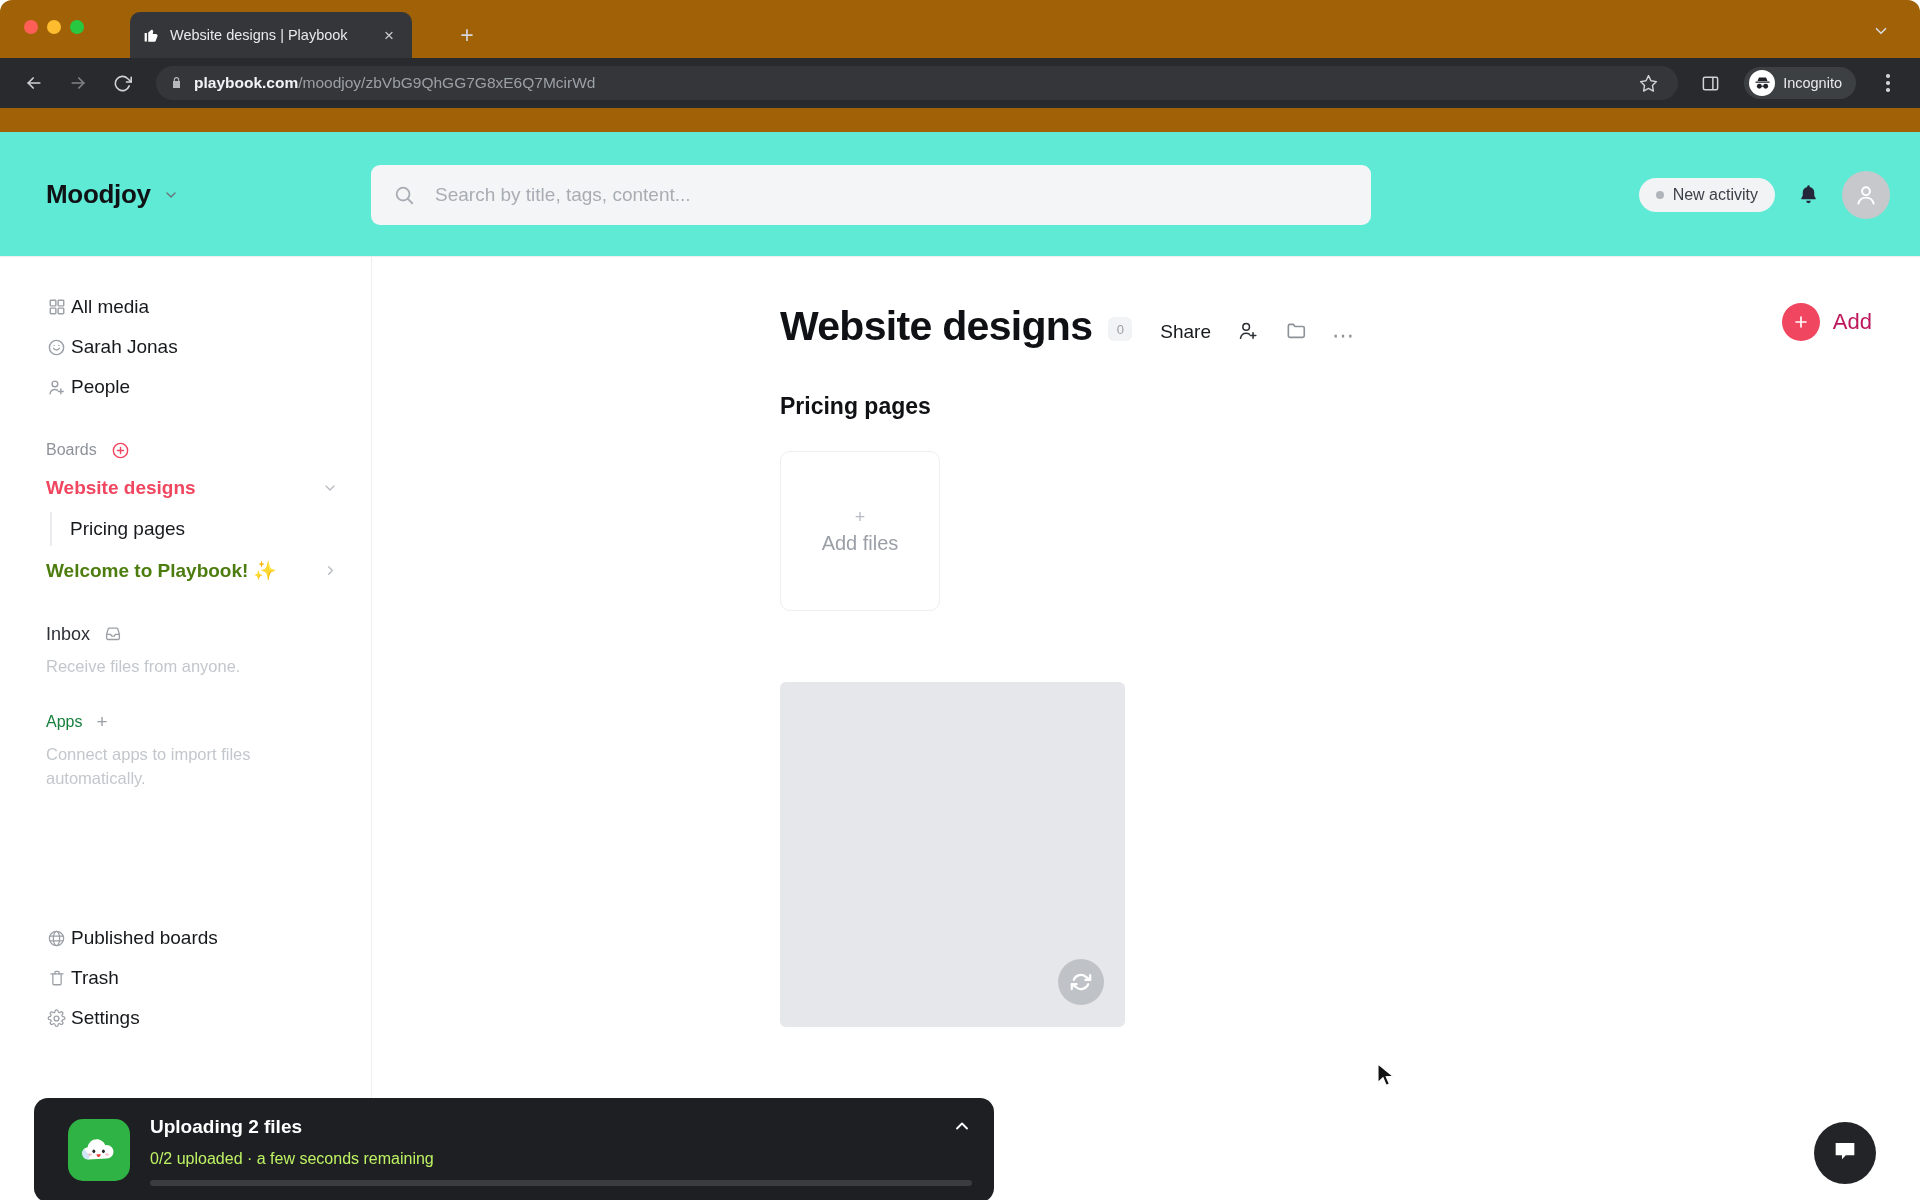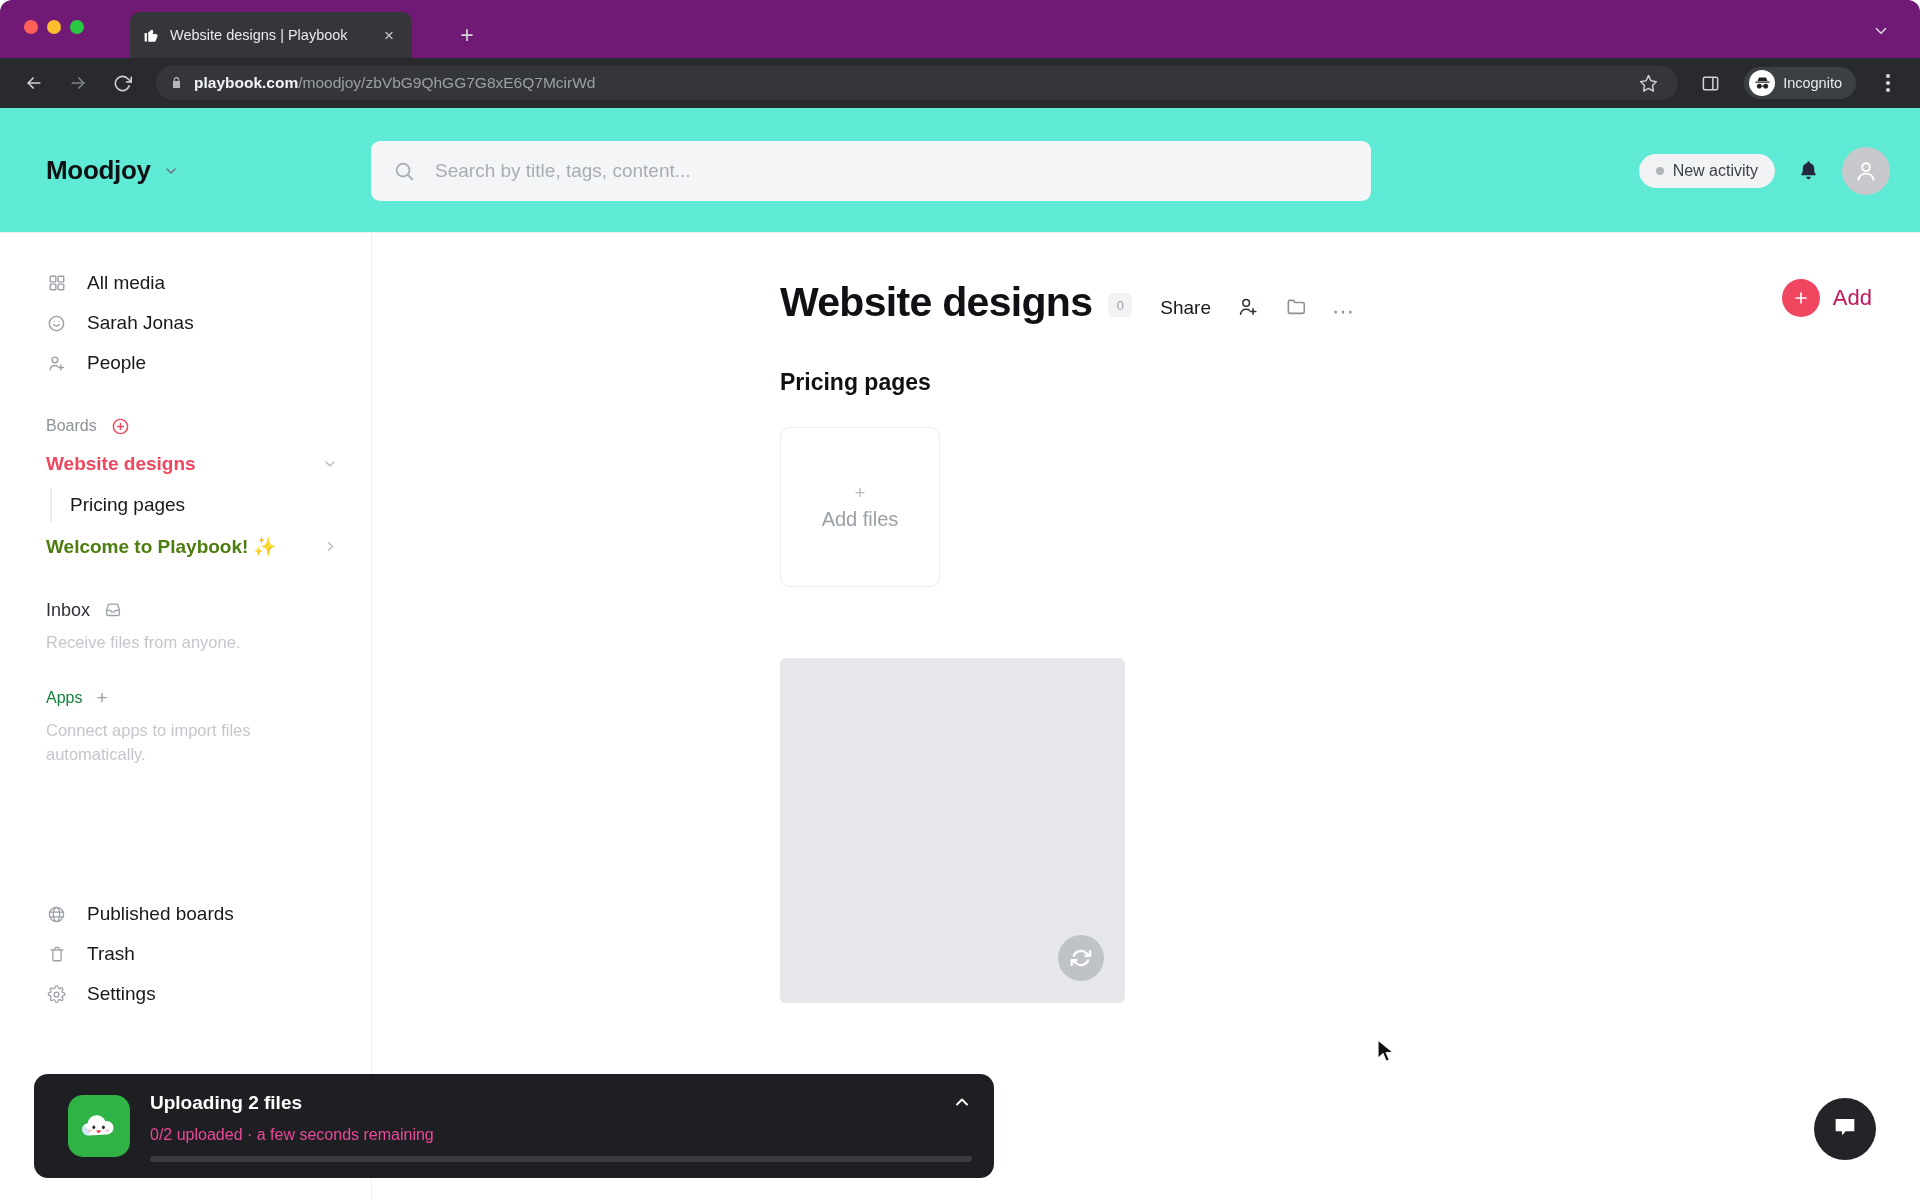--- a/index.html
+++ b/index.html
@@ -5,22 +5,22 @@
   * { box-sizing: border-box; margin: 0; padding: 0; }
   html, body {
     width: 1920px; height: 1200px;
     font-family: "Liberation Sans", sans-serif;
     background: #ffffff;
     overflow: hidden;
   }
 
   
   .browser {
-    width: 1920px; height: 108px;
-    background: #701a75;
+    width: 1920px; height: 132px;
+    background: #a16207;
     position: relative;
     border-radius: 12px 12px 0 0;
     overflow: hidden;
   }
   .tabstrip {
     height: 58px; position: relative;
     display: flex; align-items: flex-end;
     padding-left: 18px;
   }
   .traffic {
@@ -184,21 +184,21 @@
     padding: 30px 0 0 0;
     position: relative;
     background: #fff;
   }
   .sidebar:after {
     content: ""; position: absolute; top: 0; bottom: 0; right: 0;
     width: 1px; background: #eceef0;
   }
   .nav-item {
     height: 40px;
-    display: flex; align-items: center; gap: 20px;
+    display: flex; align-items: center; gap: 4px;
     padding: 0 46px;
     font-size: 19px; color: #17191d;
   }
   .nav-ico { width: 21px; flex: 0 0 21px; display: flex; align-items: center; justify-content: center; color: #9ba0a7; }
 
   .section-gap { height: 26px; }
   .section-head {
     display: flex; align-items: center; gap: 14px;
     padding: 0 46px; height: 34px;
     font-size: 16px; color: #8d9298;
@@ -292,21 +292,21 @@
   }
   .toast-icon {
     width: 62px; height: 62px; border-radius: 15px;
     background: #2fb344;
     display: flex; align-items: center; justify-content: center;
     flex: 0 0 62px;
     overflow: hidden;
   }
   .toast-text { flex: 1; min-width: 0; padding-top: 2px; }
   .toast-title { font-size: 19px; font-weight: 700; color: #ffffff; }
-  .toast-sub { font-size: 16px; color: #ec4899; margin-top: 12px; }
+  .toast-sub { font-size: 16px; color: #bef264; margin-top: 12px; }
   .toast-progress {
     margin-top: 12px; height: 6px; border-radius: 3px;
     background: #3a3c40; width: 100%;
     position: relative; overflow: hidden;
   }
   .toast-progress i { display: block; height: 100%; background: #6b6f75; border-radius: 3px; }
   .toast-collapse {
     position: absolute; right: 22px; top: 18px;
     color: #ffffff; display: flex;
   }

